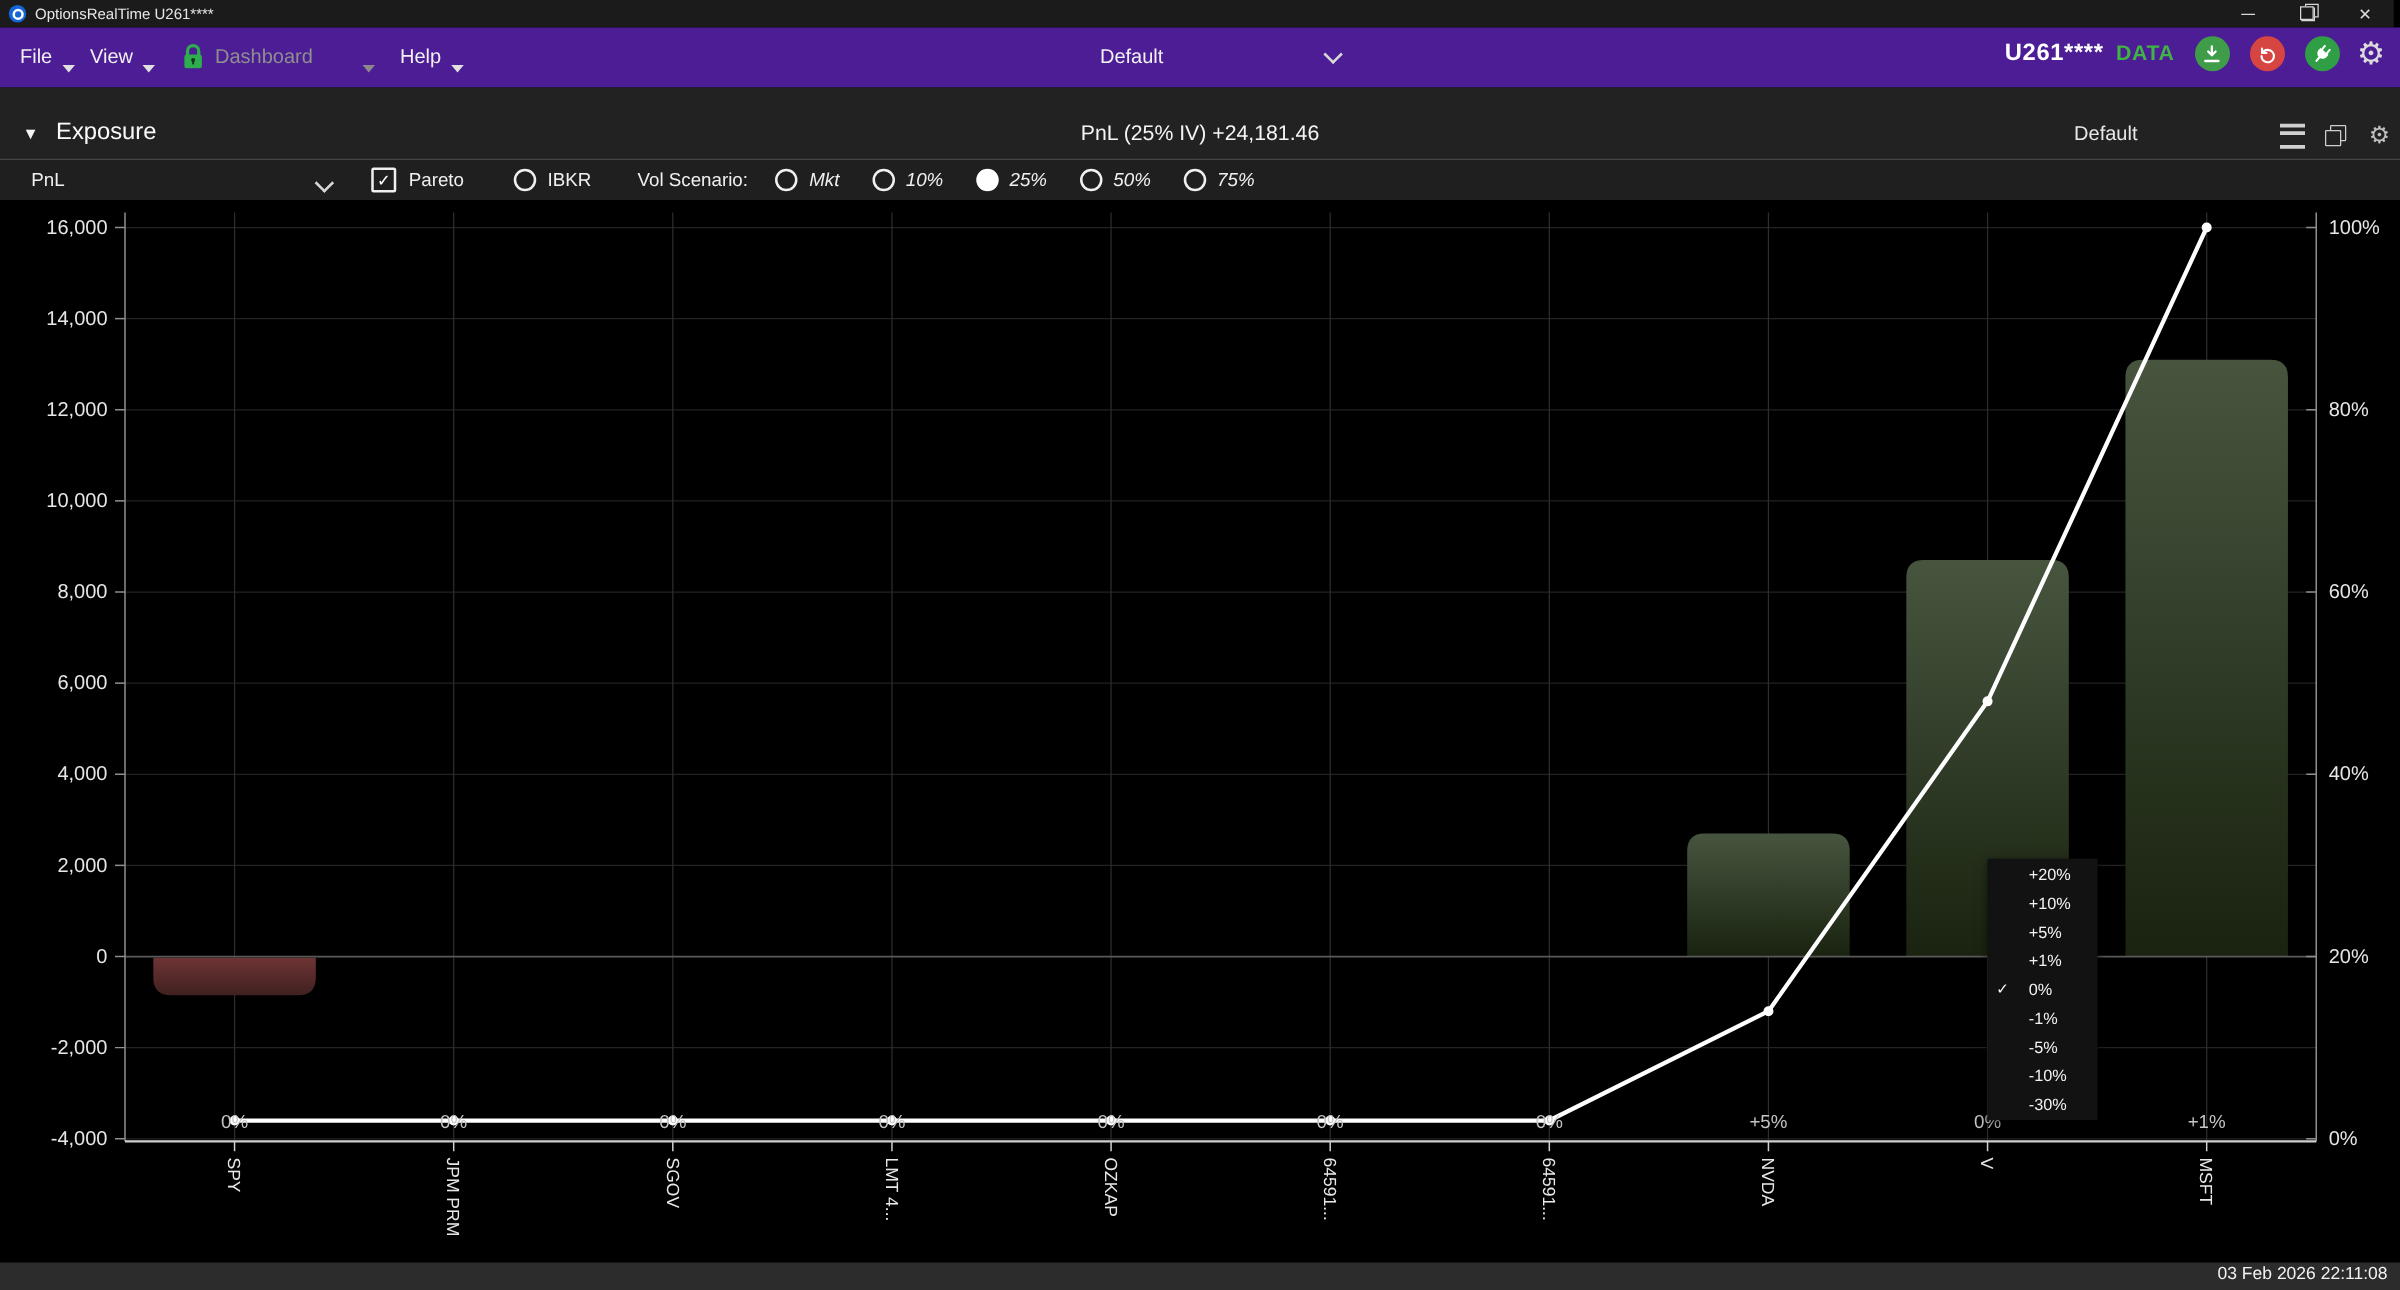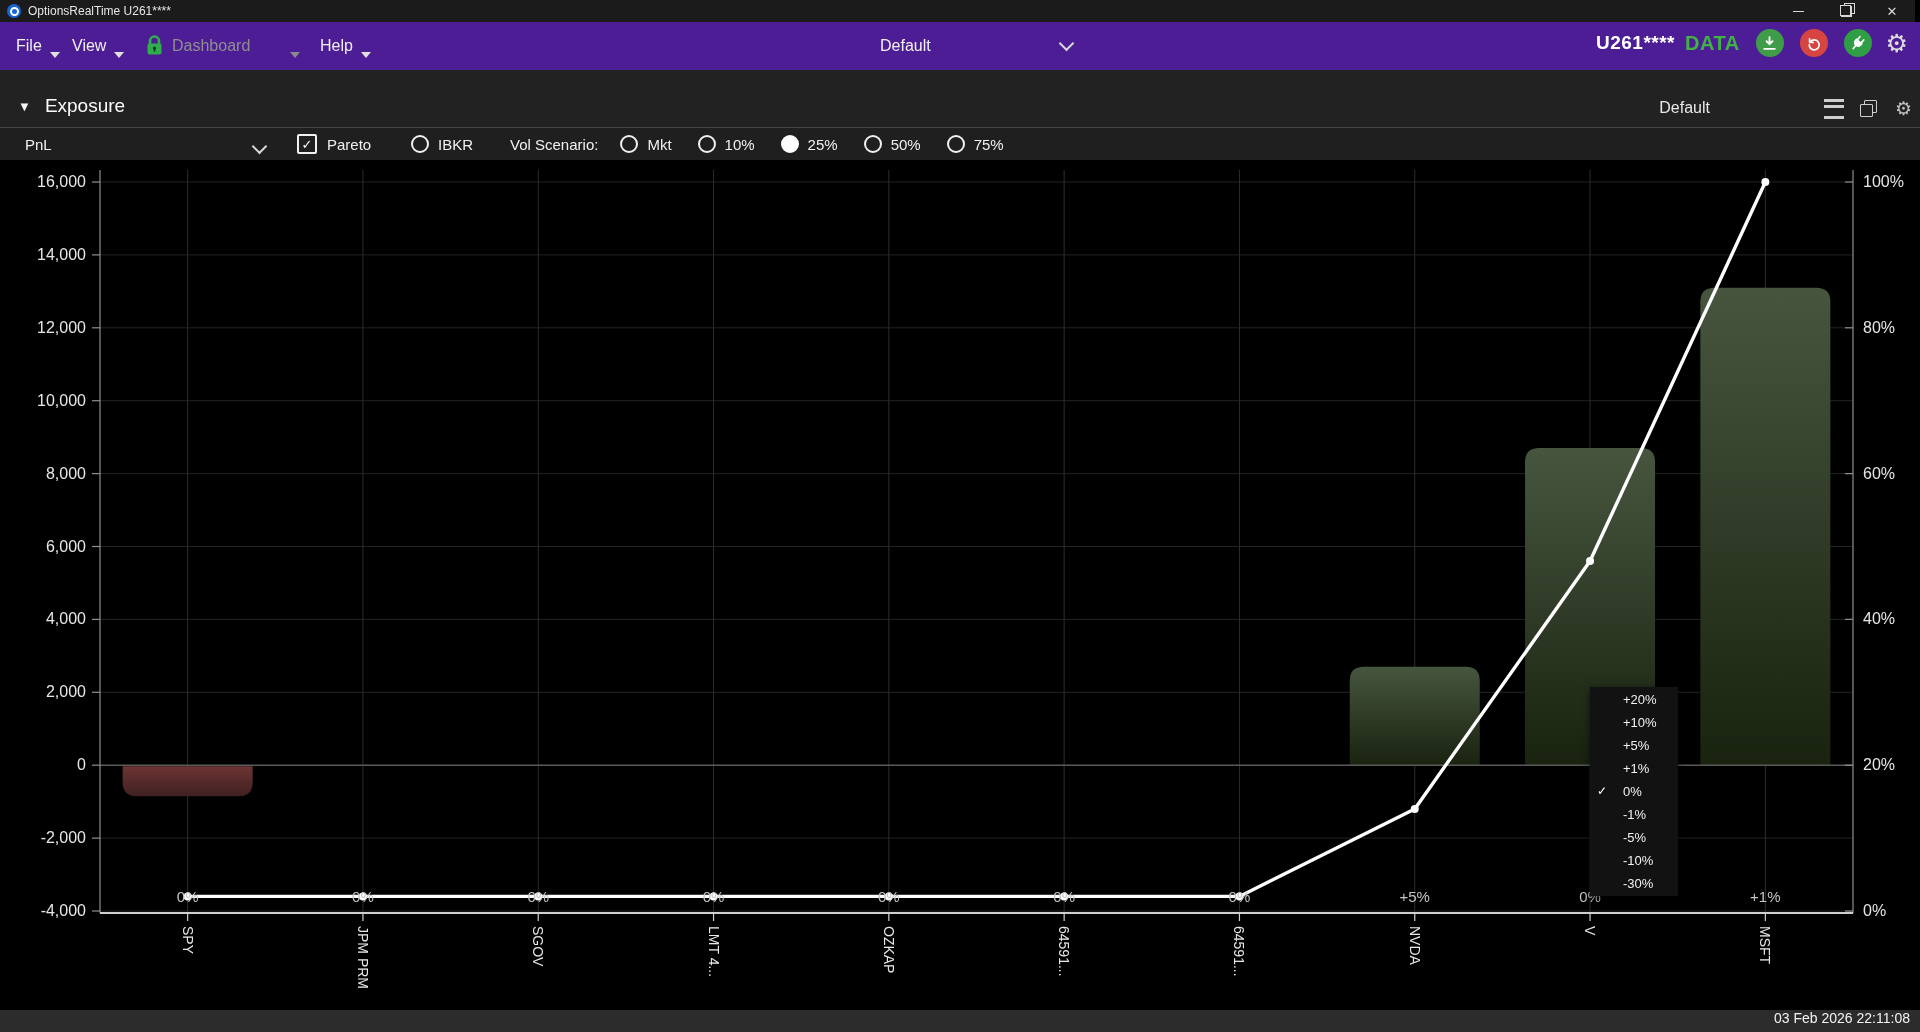--- a/index.html
+++ b/index.html
@@ -25,21 +25,21 @@
     border-top:6px solid #e0e0e0;display:inline-block;margin-left:8px;position:relative;top:9px;}
   .caret-gray{border-top-color:#8a8a8a;}
   #mi-dashboard{color:#8f8f8f;}
   #lock-icon{margin-right:9px;position:relative;top:1px;}
   #preset-top{position:absolute;left:880px;top:0;height:48px;display:flex;align-items:center;font-size:16px;color:#f2f2f2;}
   #preset-top .chev{margin-left:130px;}
   .chev{width:9px;height:9px;border-right:2px solid #d8d8d8;border-bottom:2px solid #d8d8d8;
     transform:rotate(45deg);display:inline-block;position:relative;top:-3px;}
   #acct-group{position:absolute;right:0;top:22px;height:42px;display:flex;align-items:center;}
   #acct-id{font-size:19px;font-weight:bold;color:#fff;letter-spacing:.5px;}
-  #data-badge{font-size:20px;font-weight:bold;color:#3fb445;margin-left:10px;letter-spacing:.5px;}
+  #data-badge{font-size:17px;font-weight:bold;color:#3fb445;margin-left:10px;letter-spacing:.5px;}
   .round-ic{width:28px;height:28px;border-radius:50%;display:flex;align-items:center;justify-content:center;margin-left:16px;}
   .round-ic svg{width:17px;height:17px;}
   #ic-download{background:#3f9d4a;}
   #ic-undo{background:#d64541;}
   #ic-plug{background:#2f9e44;}
   #ic-gear{font-size:25px;color:#dcdcdc;margin:0 12px 0 14px;line-height:28px;}
   
   #panel-header{position:absolute;left:0;top:70px;width:1920px;height:57px;background:#222;
     border-bottom:1px solid #454545;}
   #exp-group{position:absolute;left:18px;bottom:10px;display:flex;align-items:center;}
@@ -59,21 +59,21 @@
   #metric-dd{position:absolute;left:25px;top:0;height:32px;display:flex;align-items:center;font-size:15px;color:#f0f0f0;width:240px;}
   #metric-dd .chev{position:absolute;right:0;top:13px;}
   .ctl-label{font-size:15px;color:#f0f0f0;}
   #pareto-group{position:absolute;left:297px;top:0;height:32px;display:flex;align-items:center;}
   .checkbox{width:16px;height:16px;border:2px solid #f0f0f0;border-radius:2px;margin-right:10px;
     display:flex;align-items:center;justify-content:center;font-size:13px;color:#fff;}
   #ibkr-group{position:absolute;left:411px;top:0;height:32px;display:flex;align-items:center;}
   .radio{width:14px;height:14px;border:2.6px solid #f0f0f0;border-radius:50%;margin-right:9px;flex:0 0 auto;}
   .radio.sel{background:#fff;border-color:#fff;}
   #volscen{position:absolute;left:510px;top:0;height:32px;display:flex;align-items:center;}
-  #vol-options{display:flex;align-items:flex-end;margin-left:22px;}
+  #vol-options{display:flex;align-items:flex-end;margin-left:22px;font-style:italic;}
   .vol-opt{display:flex;align-items:center;margin-right:26px;font-size:15px;color:#f0f0f0;}
   
   #chart-wrap{position:absolute;left:0;top:160px;width:1920px;height:850px;background:#000;}
   
   #ctx-menu{position:absolute;left:1590px;top:687px;width:88px;background:#121212;
     box-shadow:0 2px 8px rgba(0,0,0,.6);z-index:5;padding:1px 0;}
   .cm-item{height:23px;display:flex;align-items:center;font-size:13px;color:#f2f2f2;position:relative;padding-left:33px;cursor:default;}
   .cm-check{position:absolute;left:7px;top:4px;font-size:12px;color:#fff;}
   
   #statusbar{position:absolute;left:0;top:1010px;width:1920px;height:22px;background:#2c2c2c;
@@ -152,20 +152,21 @@
       </svg>
   </span>
   <span id="ic-gear">⚙</span>
 </div>
 
 <div id="panel-header">
   <span id="exp-group">
     <span id="exp-tri">▼</span>
     <span id="exp-title">Exposure</span>
   </span>
+  <div id="pnl-summary">PnL (25% IV) +24,181.46</div>
   <span id="preset-right">Default</span>
   <span id="hdr-icons">
     <span id="ic-hamburger"></span>
     <span id="ic-copy"></span>
     <span id="ic-gear-sm">⚙</span>
   </span>
 </div>
 
 <div id="controls">
   <span id="metric-dd">

